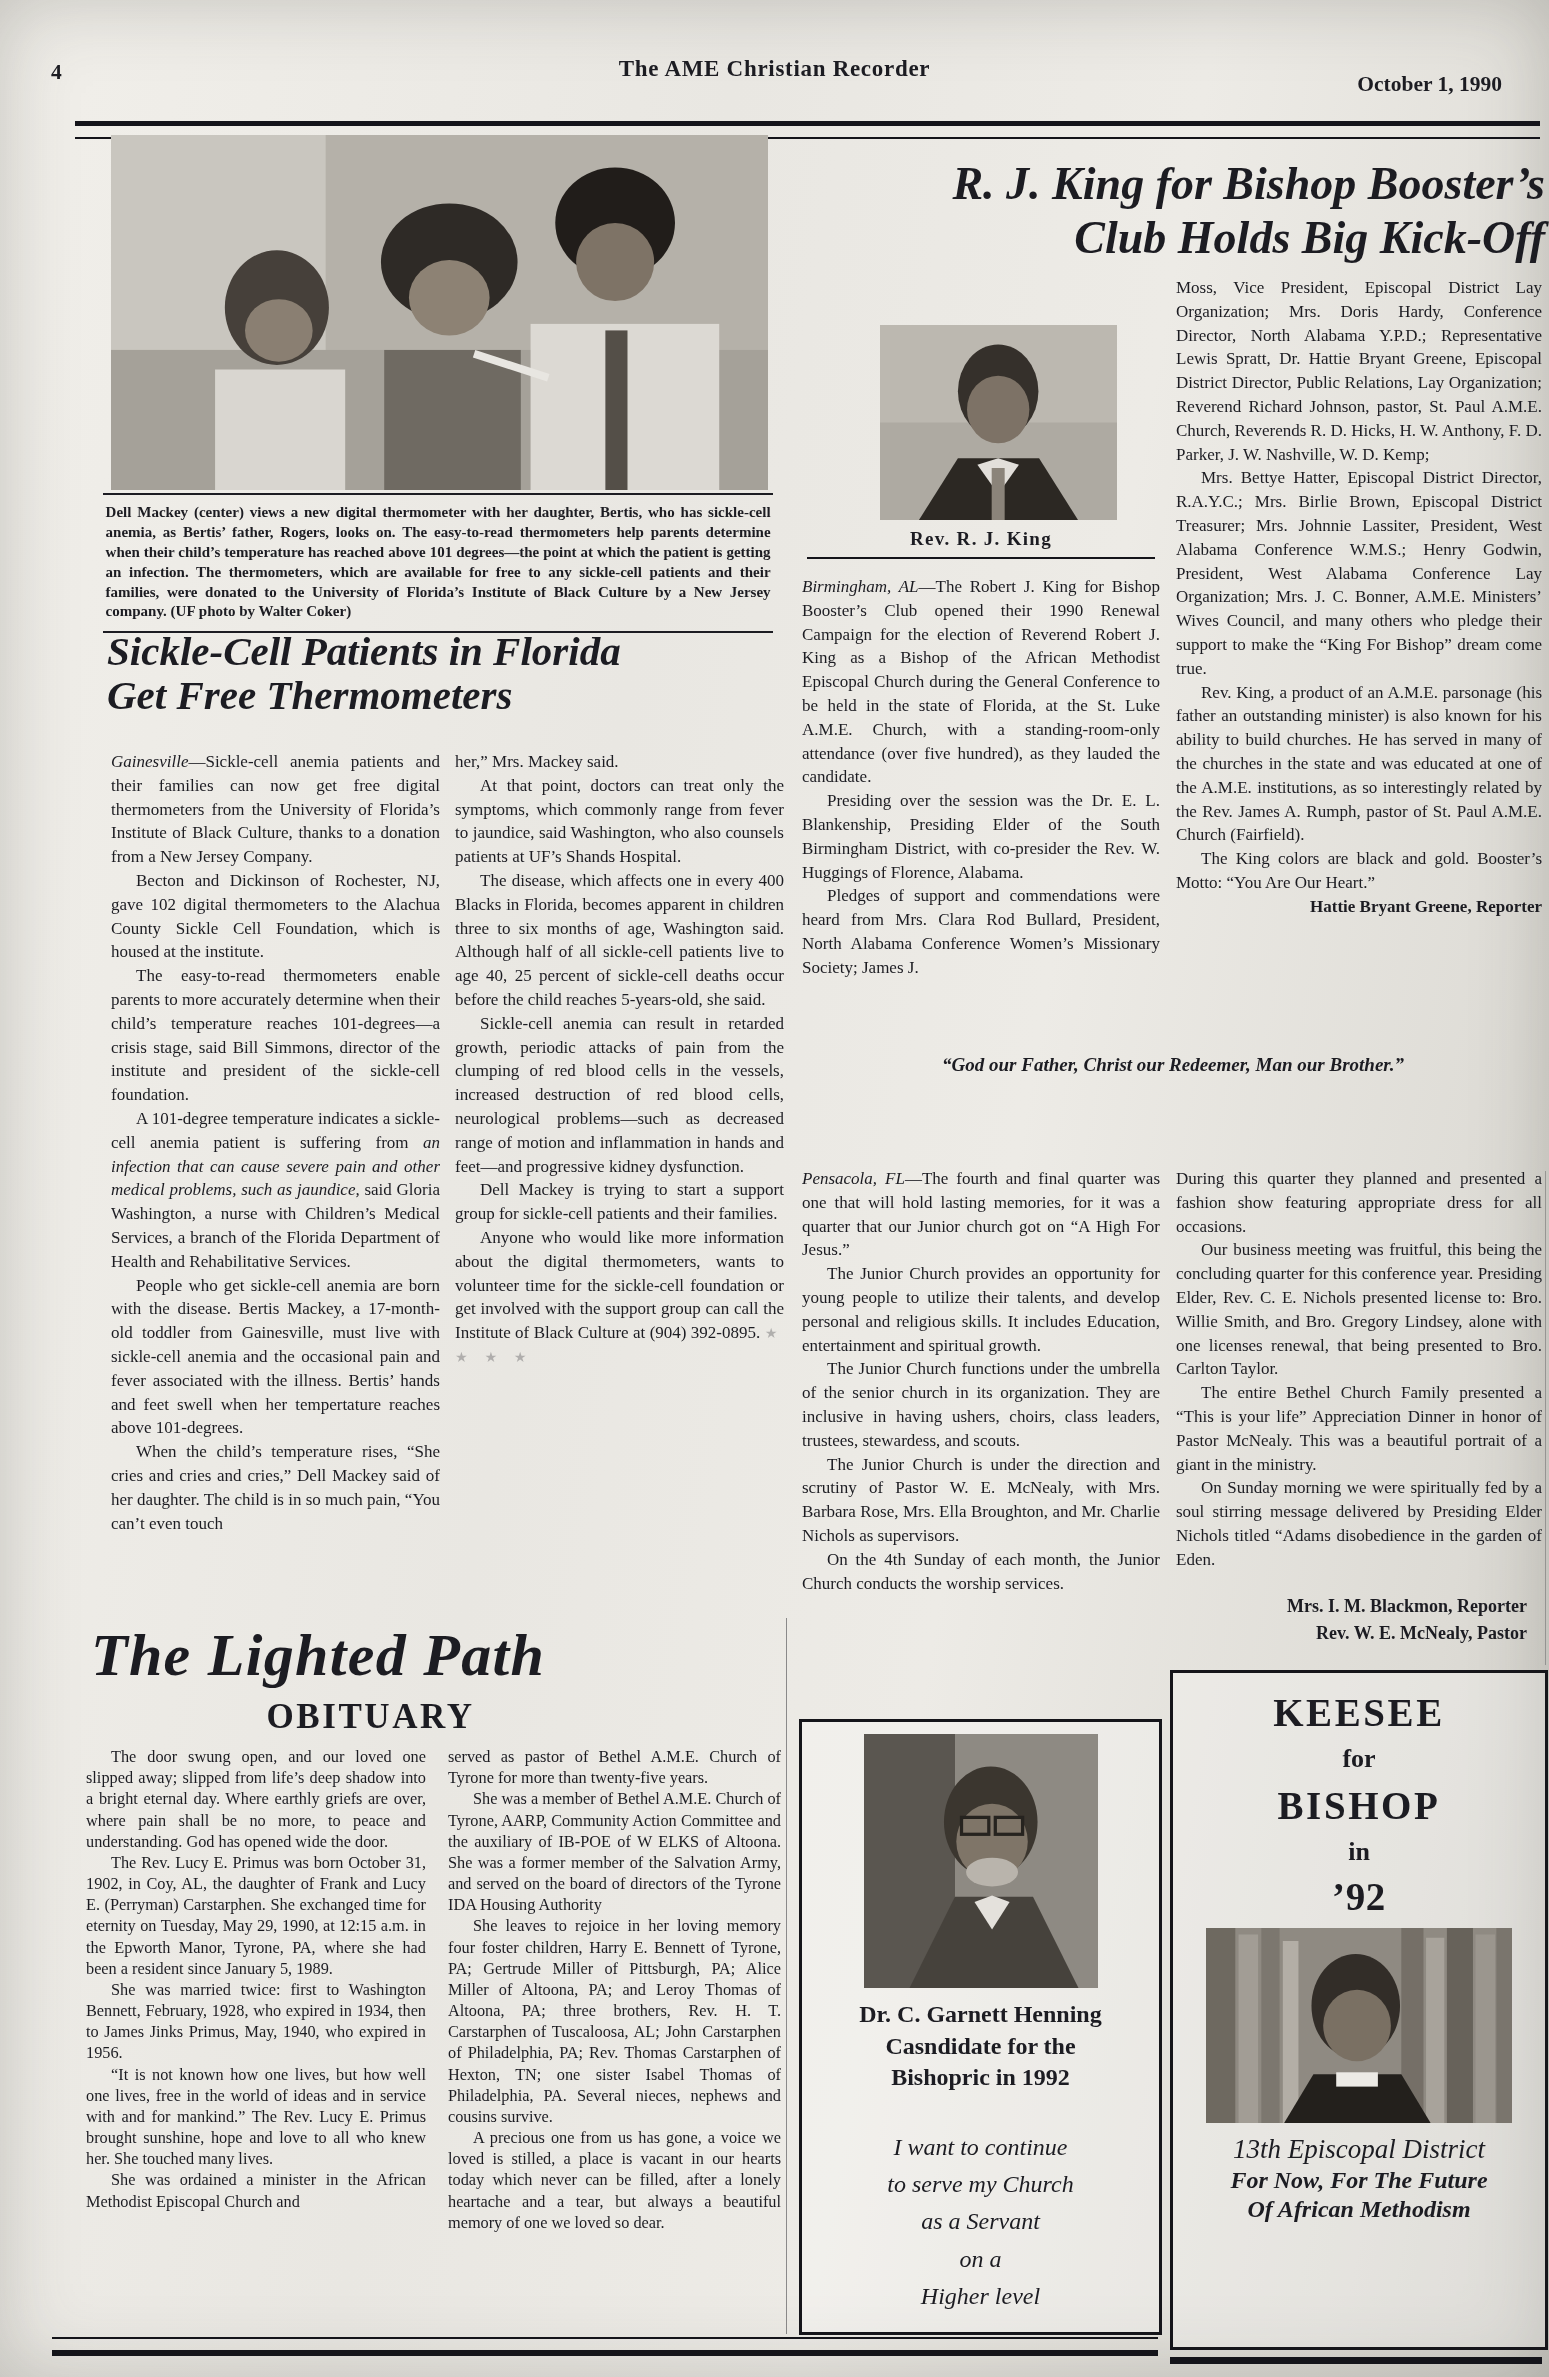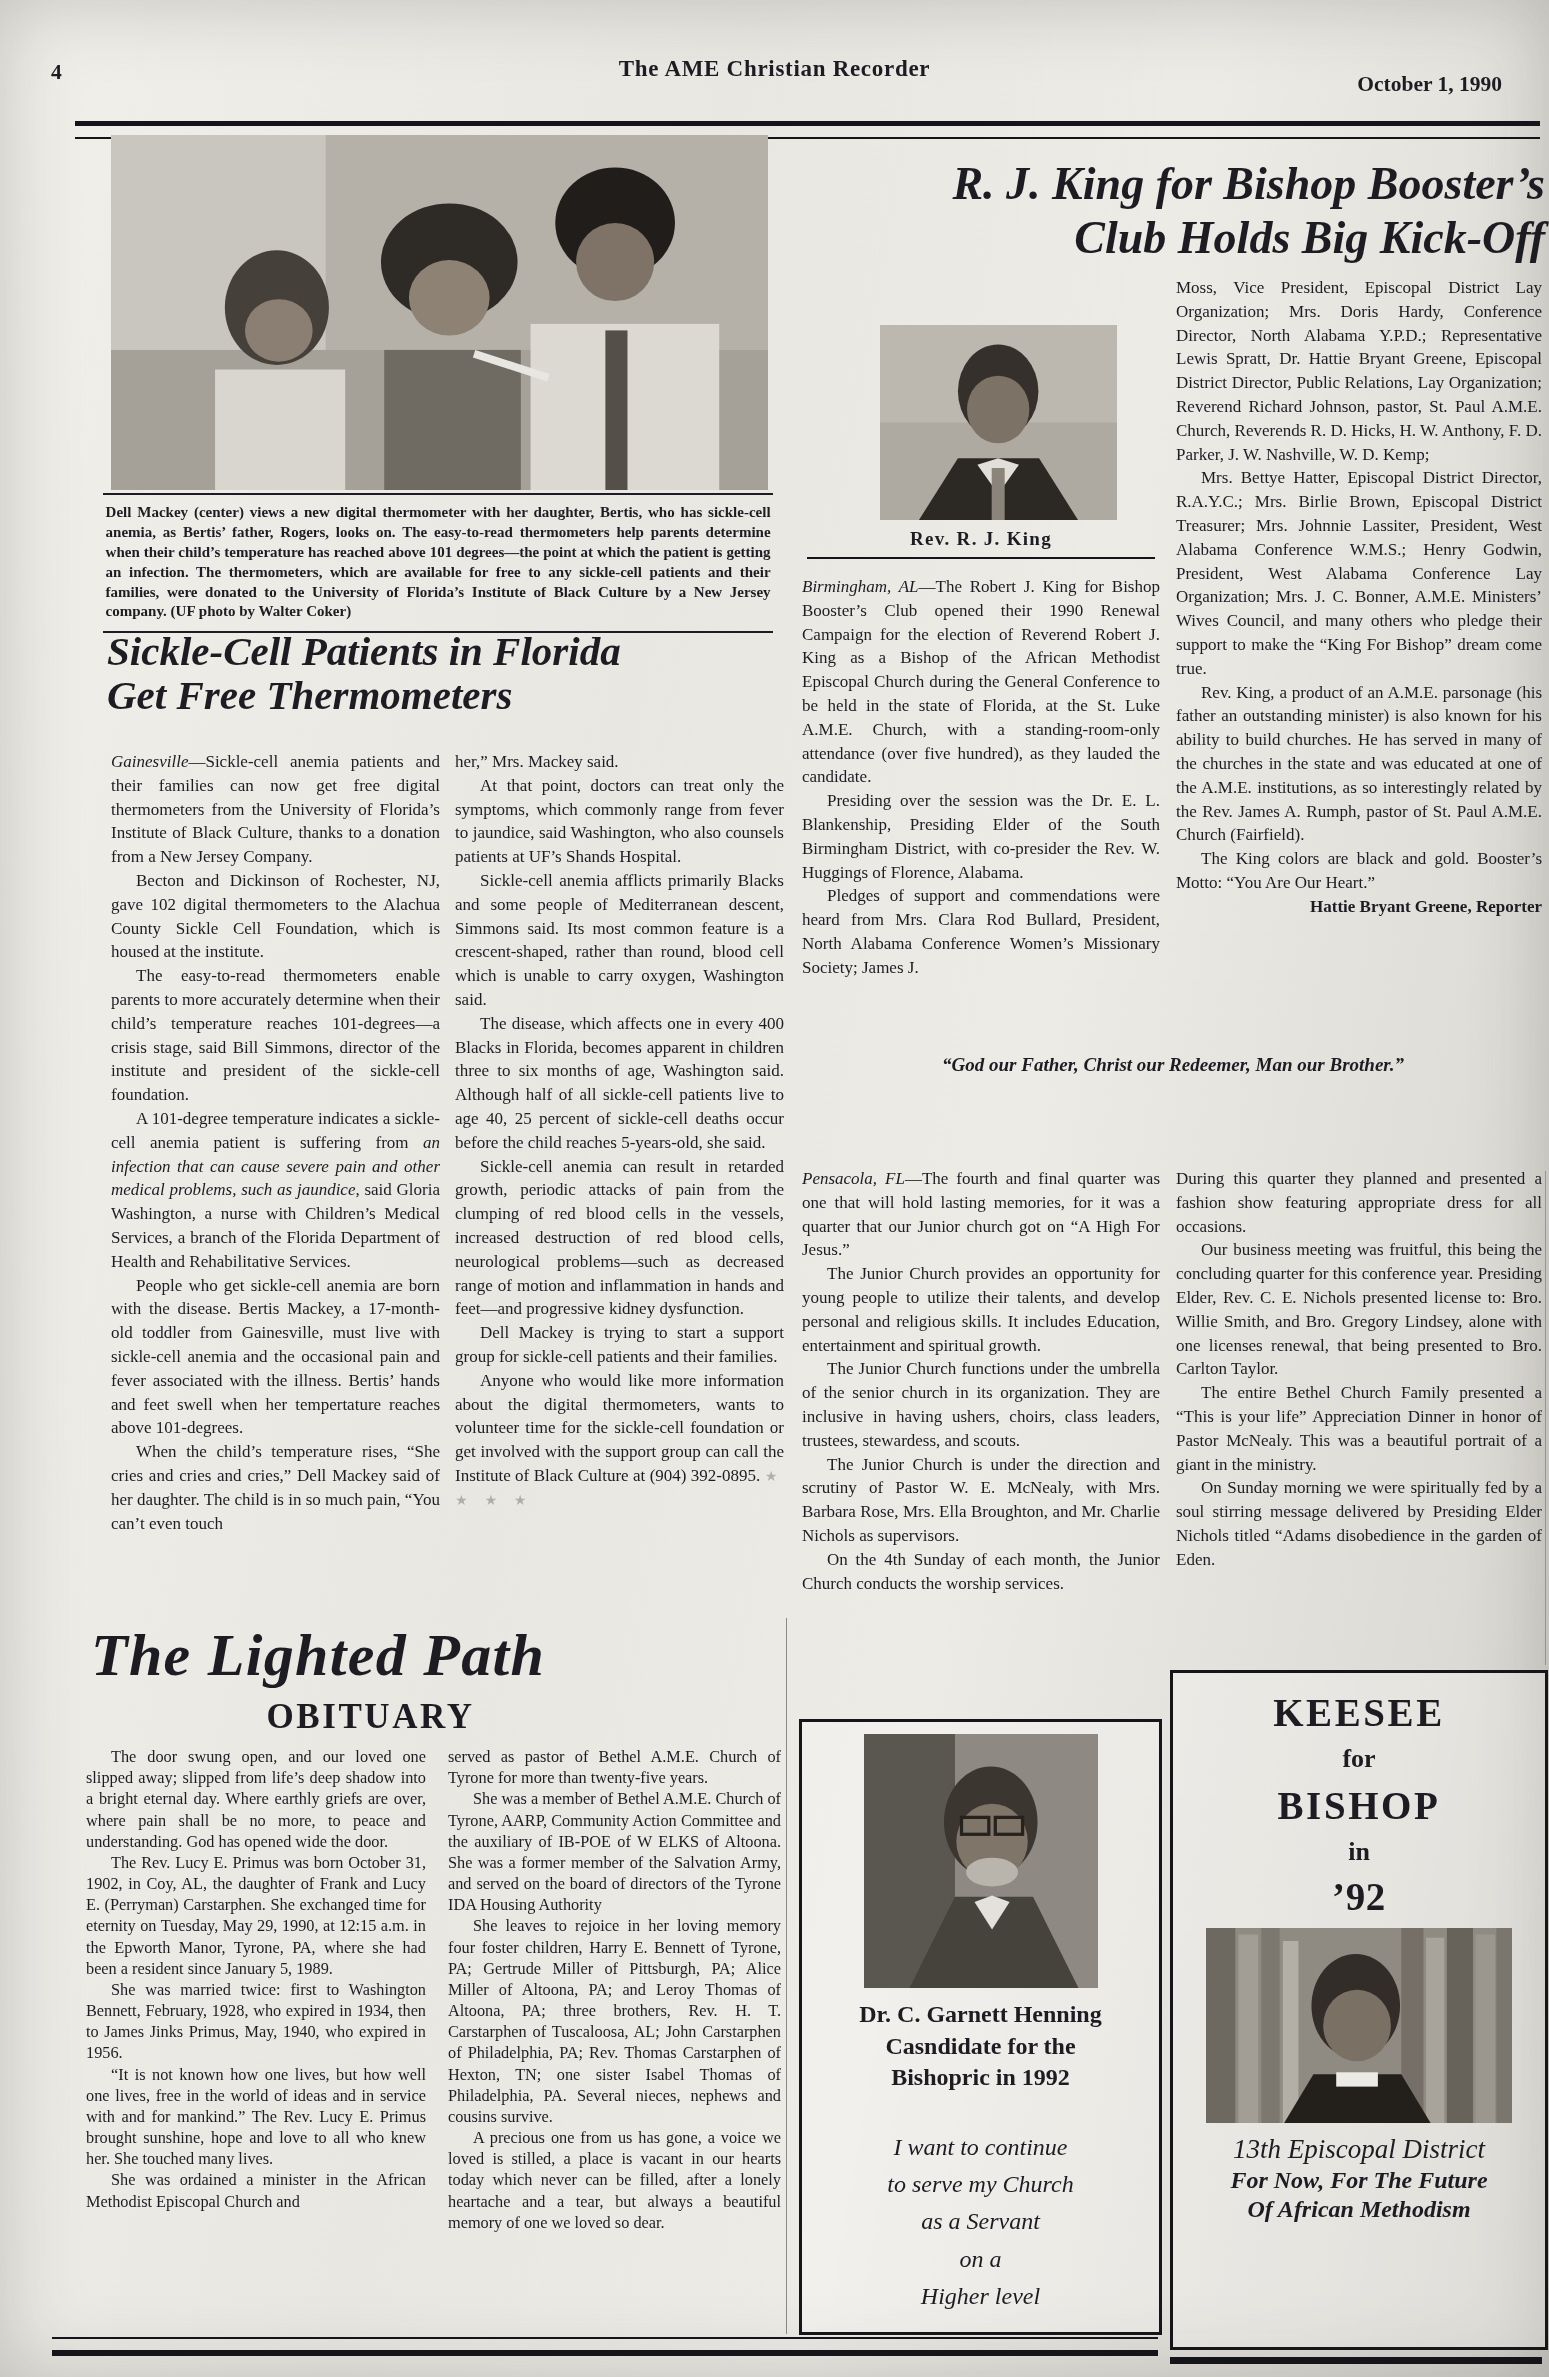--- a/index.html
+++ b/index.html
@@ -92,21 +92,20 @@
     <p>Becton and Dickinson of Rochester, NJ, gave 102 digital thermometers to the Alachua County Sickle Cell Foundation, which is housed at the institute.</p>
     <p>The easy-to-read thermometers enable parents to more accurately determine when their child’s temperature reaches 101-degrees—a crisis stage, said Bill Simmons, director of the institute and president of the sickle-cell foundation.</p>
     <p><span>A 101-degree temperature indicates a sickle-cell anemia patient is suffering from </span><i>an infection that can cause severe pain and other medical problems, such as jaundice,</i><span> said Gloria Washington, a nurse with Children’s Medical Services, a branch of the Florida Department of Health and Rehabilitative Services.</span></p>
     <p>People who get sickle-cell anemia are born with the disease. Bertis Mackey, a 17-month-old toddler from Gainesville, must live with sickle-cell anemia and the occasional pain and fever associated with the illness. Bertis’ hands and feet swell when her tempertature reaches above 101-degrees.</p>
     <p>When the child’s temperature rises, “She cries and cries and cries,” Dell Mackey said of her daughter. The child is in so much pain, “You can’t even touch</p>
   </div>
 
   <div class="abs col" style="left:455px;top:750px;width:329px;height:867px;">
     <p class="np">her,” Mrs. Mackey said.</p>
     <p>At that point, doctors can treat only the symptoms, which commonly range from fever to jaundice, said Washington, who also counsels patients at UF’s Shands Hospital.</p>
-    <p>Sickle-cell anemia afflicts primarily Blacks and some people of Mediterranean descent, Simmons said. Its most common feature is a crescent-shaped, rather than round, blood cell which is unable to carry oxygen, Washington said.</p>
     <p>The disease, which affects one in every 400 Blacks in Florida, becomes apparent in children three to six months of age, Washington said. Although half of all sickle-cell patients live to age 40, 25 percent of sickle-cell deaths occur before the child reaches 5-years-old, she said.</p>
     <p>Sickle-cell anemia can result in retarded growth, periodic attacks of pain from the clumping of red blood cells in the vessels, increased destruction of red blood cells, neurological problems—such as decreased range of motion and inflammation in hands and feet—and progressive kidney dysfunction.</p>
     <p>Dell Mackey is trying to start a support group for sickle-cell patients and their families.</p>
     <p><span>Anyone who would like more information about the digital thermometers, wants to volunteer time for the sickle-cell foundation or get involved with the support group can call the Institute of Black Culture at (904) 392-0895.</span> <span class="stars">★ ★ ★ ★</span></p>
   </div>
 
   <div class="abs lighted" style="left:91px;top:1621px;width:618px;">The Lighted Path</div>
   <div class="abs obitcaps" style="left:169px;top:1697px;width:403px;">OBITUARY</div>
 
   <div class="abs col obitcol" style="left:86px;top:1746px;width:340px;height:565px;">
@@ -162,20 +161,24 @@
     <p>The Junior Church functions under the umbrella of the senior church in its organization. They are inclusive in having ushers, choirs, class leaders, trustees, stewardess, and scouts.</p>
     <p>The Junior Church is under the direction and scrutiny of Pastor W. E. McNealy, with Mrs. Barbara Rose, Mrs. Ella Broughton, and Mr. Charlie Nichols as supervisors.</p>
     <p>On the 4th Sunday of each month, the Junior Church conducts the worship services.</p>
   </div>
 
   <div class="abs col" style="left:1176px;top:1167px;width:366px;height:416px;">
     <p class="np">During this quarter they planned and presented a fashion show featuring appropriate dress for all occasions.</p>
     <p>Our business meeting was fruitful, this being the concluding quarter for this conference year. Presiding Elder, Rev. C. E. Nichols presented license to: Bro. Willie Smith, and Bro. Gregory Lindsey, alone with one licenses renewal, that being presented to Bro. Carlton Taylor.</p>
     <p>The entire Bethel Church Family presented a “This is your life” Appreciation Dinner in honor of Pastor McNealy. This was a beautiful portrait of a giant in the ministry.</p>
     <p>On Sunday morning we were spiritually fed by a soul stirring message delivered by Presiding Elder Nichols titled “Adams disobedience in the garden of Eden.</p>
+  </div>
+  <div class="abs" style="left:1176px;top:1593px;width:351px;">
+    <div class="sigline">Mrs. I. M. Blackmon, Reporter</div>
+    <div class="sigline">Rev. W. E. McNealy, Pastor</div>
   </div>
 
   <div class="abs adbox" style="left:799px;top:1719px;width:357px;height:610px;">
     <svg class="photo" style="margin:11.7px auto 0 auto;" width="234" height="254" viewBox="0 0 360 390" preserveAspectRatio="none">
       <rect x="0" y="0" width="360" height="390" fill="#8e8a83"></rect>
       <rect x="0" y="0" width="140" height="390" fill="#5a5650"></rect>
       <ellipse cx="195" cy="135" rx="72" ry="85" fill="#3b362f"></ellipse>
       <ellipse cx="197" cy="165" rx="55" ry="58" fill="#7f7568"></ellipse>
       <rect x="150" y="128" width="42" height="26" fill="none" stroke="#26231f" stroke-width="5"></rect>
       <rect x="202" y="128" width="42" height="26" fill="none" stroke="#26231f" stroke-width="5"></rect>

